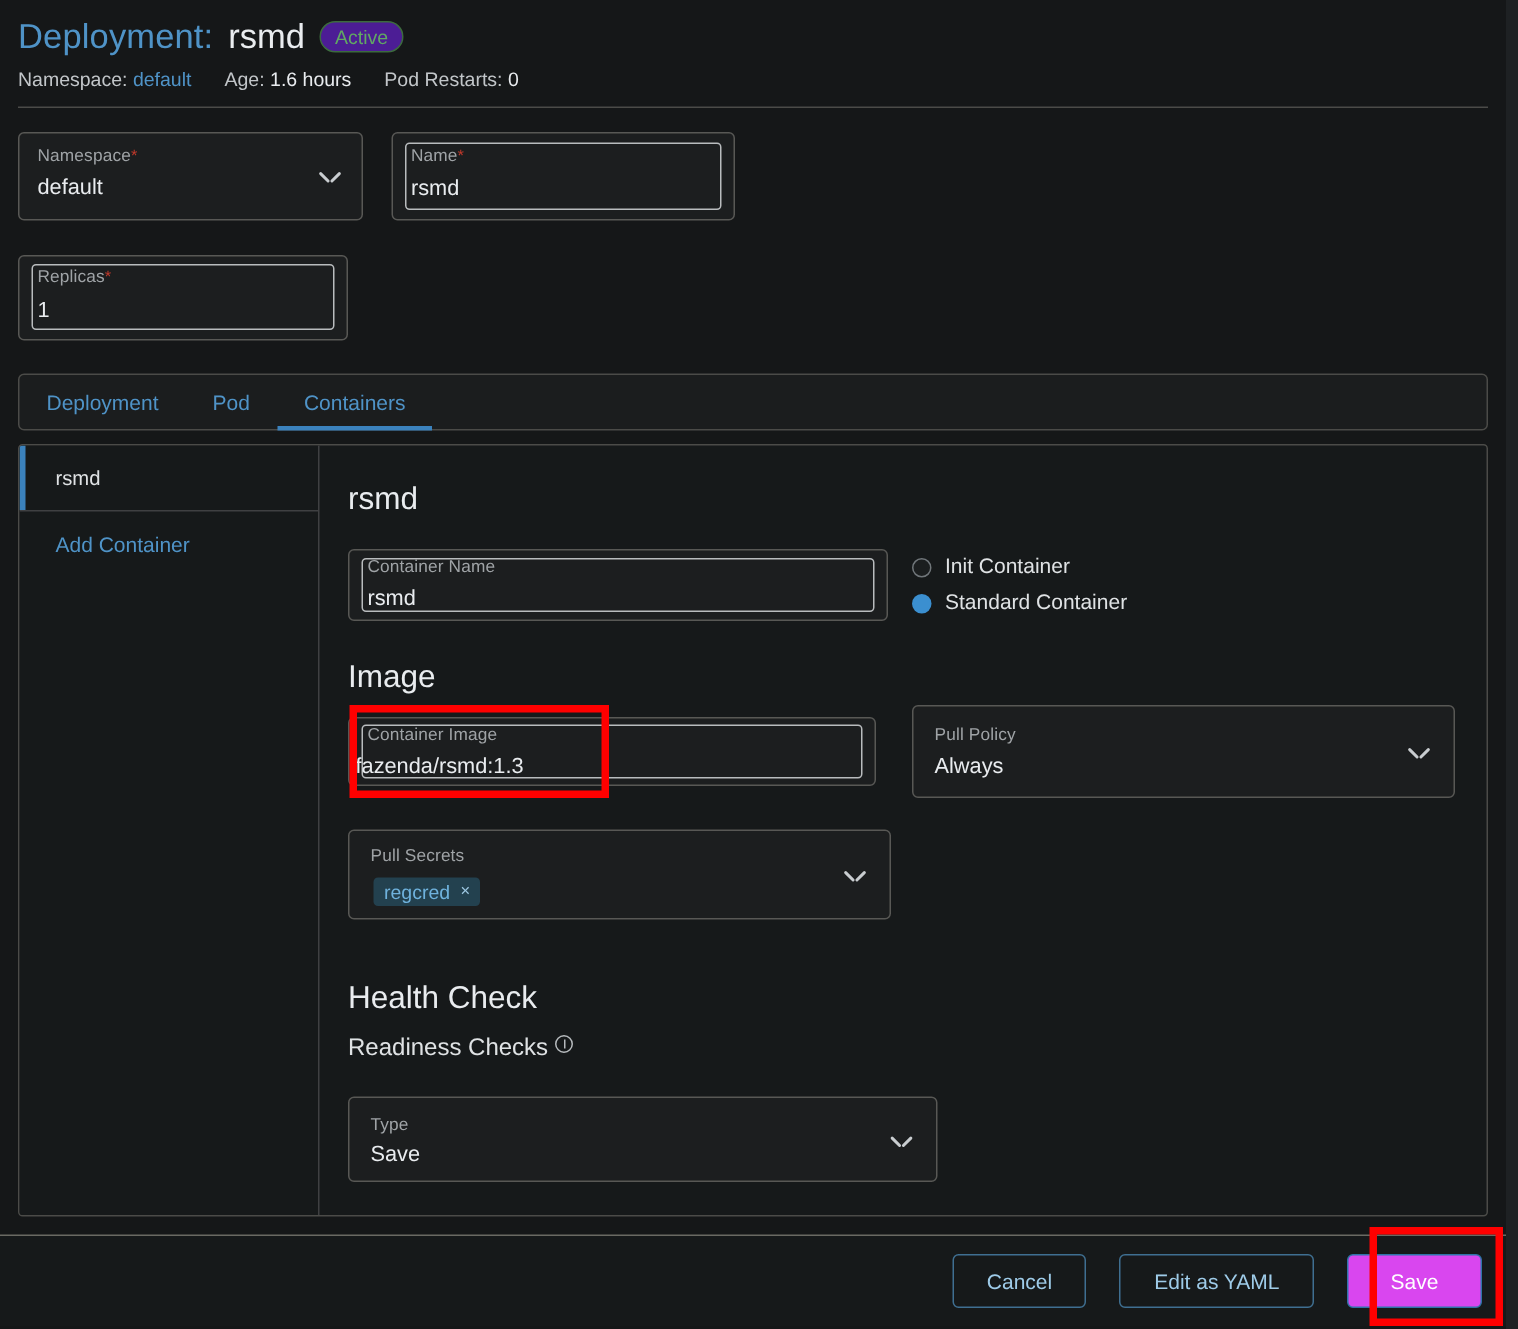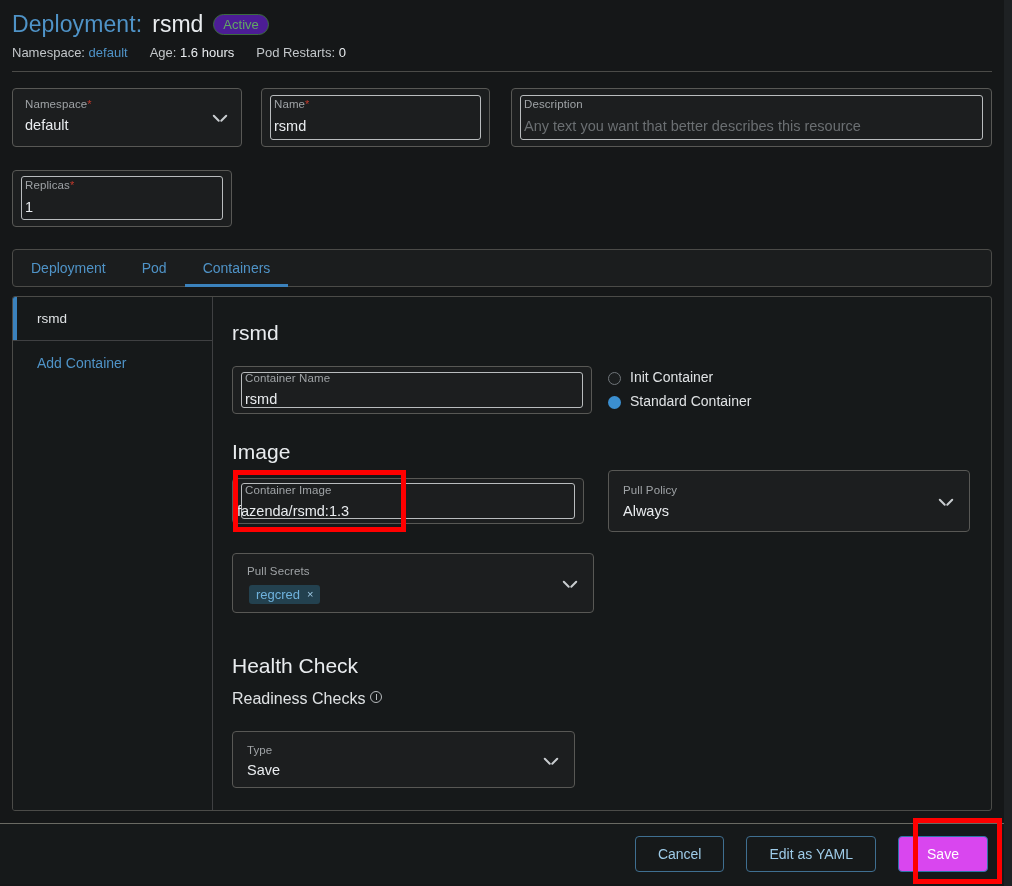--- a/index.html
+++ b/index.html
@@ -280,21 +280,21 @@
     border: none;
     background: #3b8fd0;
   }
   .radio-label { font-size: 14px; color: #dfe2e4; white-space: nowrap; }
 
   
   #f-image { left: 232px; top: 478px; width: 352px; height: 46px; }
   #f-image .field-inner { left: 8px; top: 4px; right: 8px; bottom: 4px; }
   #f-pullpolicy { left: 608px; top: 470px; width: 362px; height: 62px; }
   #f-pullsecrets { left: 232px; top: 553px; width: 362px; height: 60px; }
-  #f-type { left: 232px; top: 731px; width: 343px; height: 57px; }
+  #f-type { left: 232px; top: 731px; width: 393px; height: 57px; }
 
   .chip {
     position: absolute;
     display: inline-flex;
     align-items: center;
     gap: 7px;
     height: 19px;
     padding: 0 6px 0 7px;
     border-radius: 3px;
     background: #23414f;
@@ -405,25 +405,20 @@
   </div>
 
   <div class="field-box" id="f-name">
     <span class="field-inner"></span>
     <span class="field-label" style="left:12px; top:9px;">
       <span>Name</span><span class="req-star">*</span>
     </span>
     <span class="field-value" style="left:12px; top:29px;">rsmd</span>
   </div>
 
-  <div class="field-box" id="f-desc">
-    <span class="field-inner"></span>
-    <span class="field-label" style="left:12px; top:9px;">Description</span>
-    <span class="field-placeholder" style="left:12px; top:29px;">Any text you want that better describes this resource</span>
-  </div>
 
   <div class="field-box" id="f-replicas">
     <span class="field-inner"></span>
     <span class="field-label" style="left:12px; top:8px;">
       <span>Replicas</span><span class="req-star">*</span>
     </span>
     <span class="field-value" style="left:12px; top:28px;">1</span>
   </div>
 
   <div class="tabs-card">

